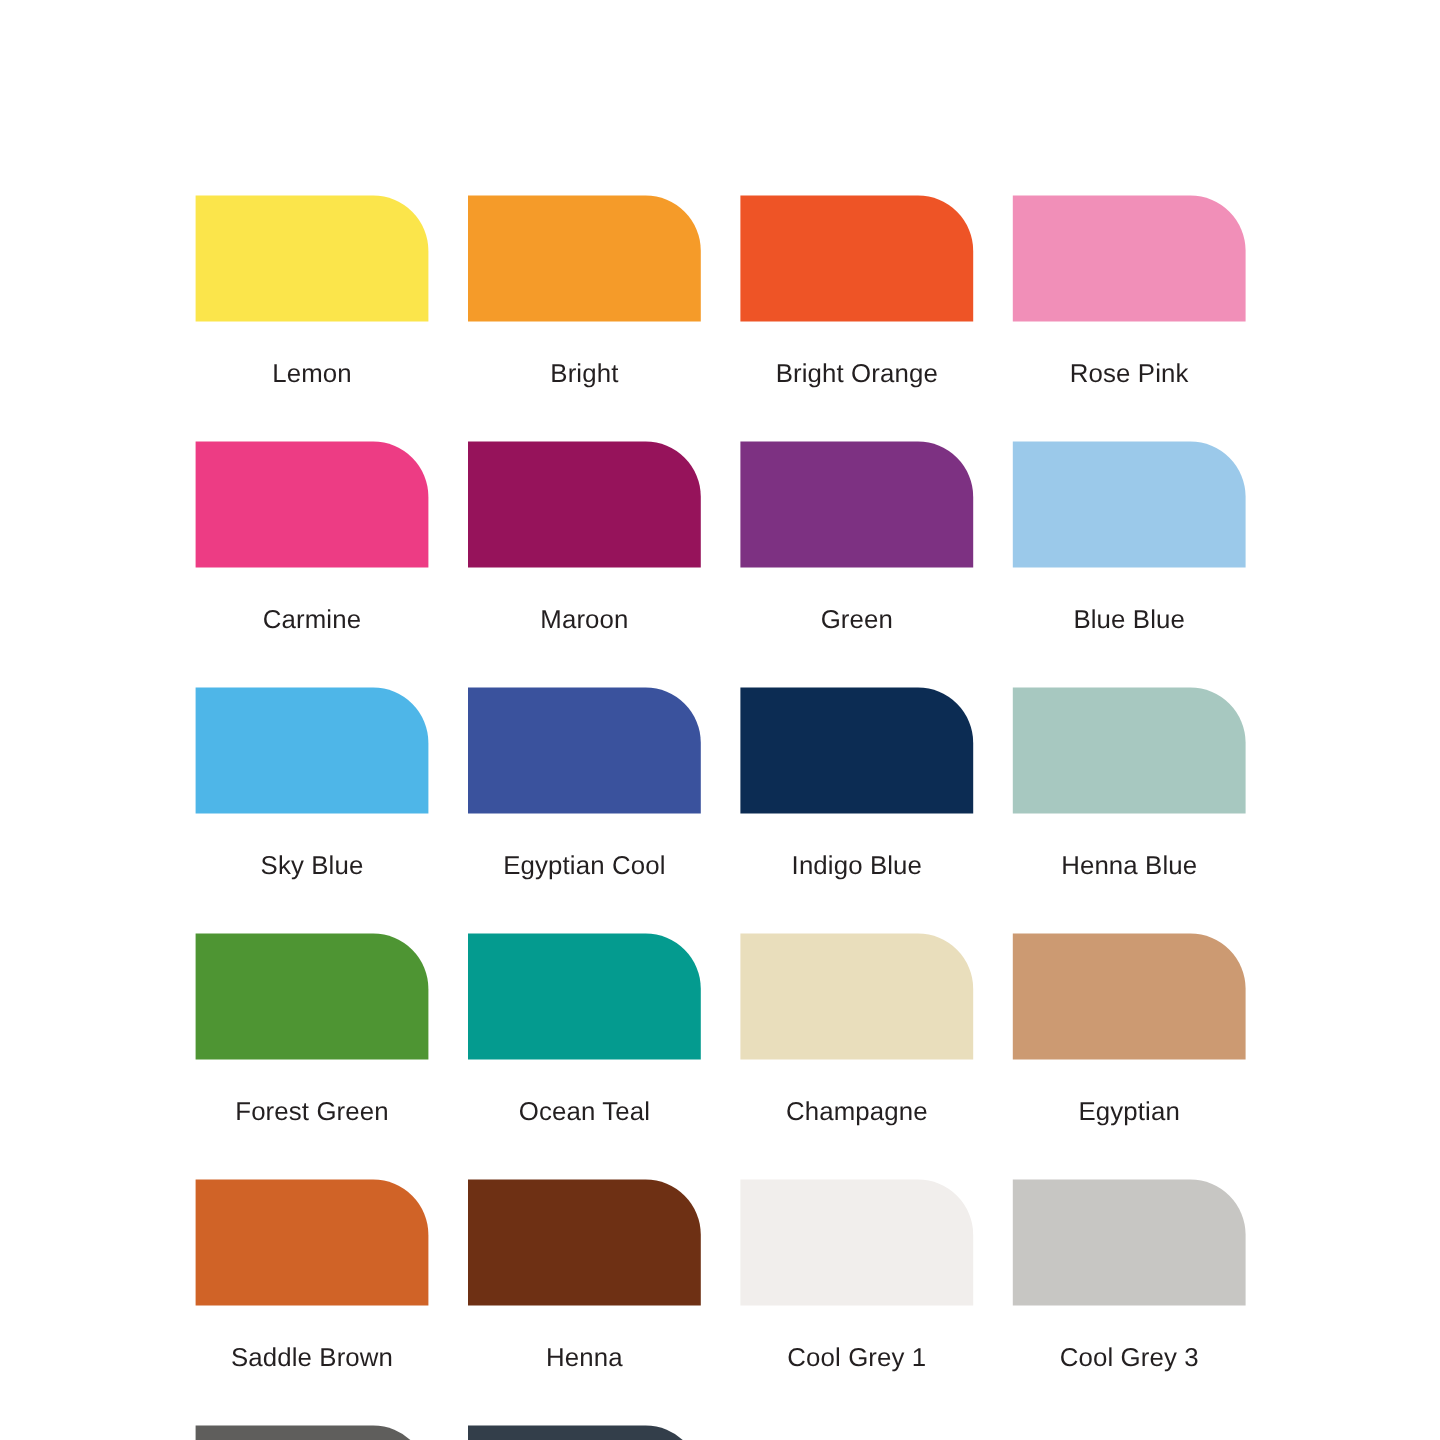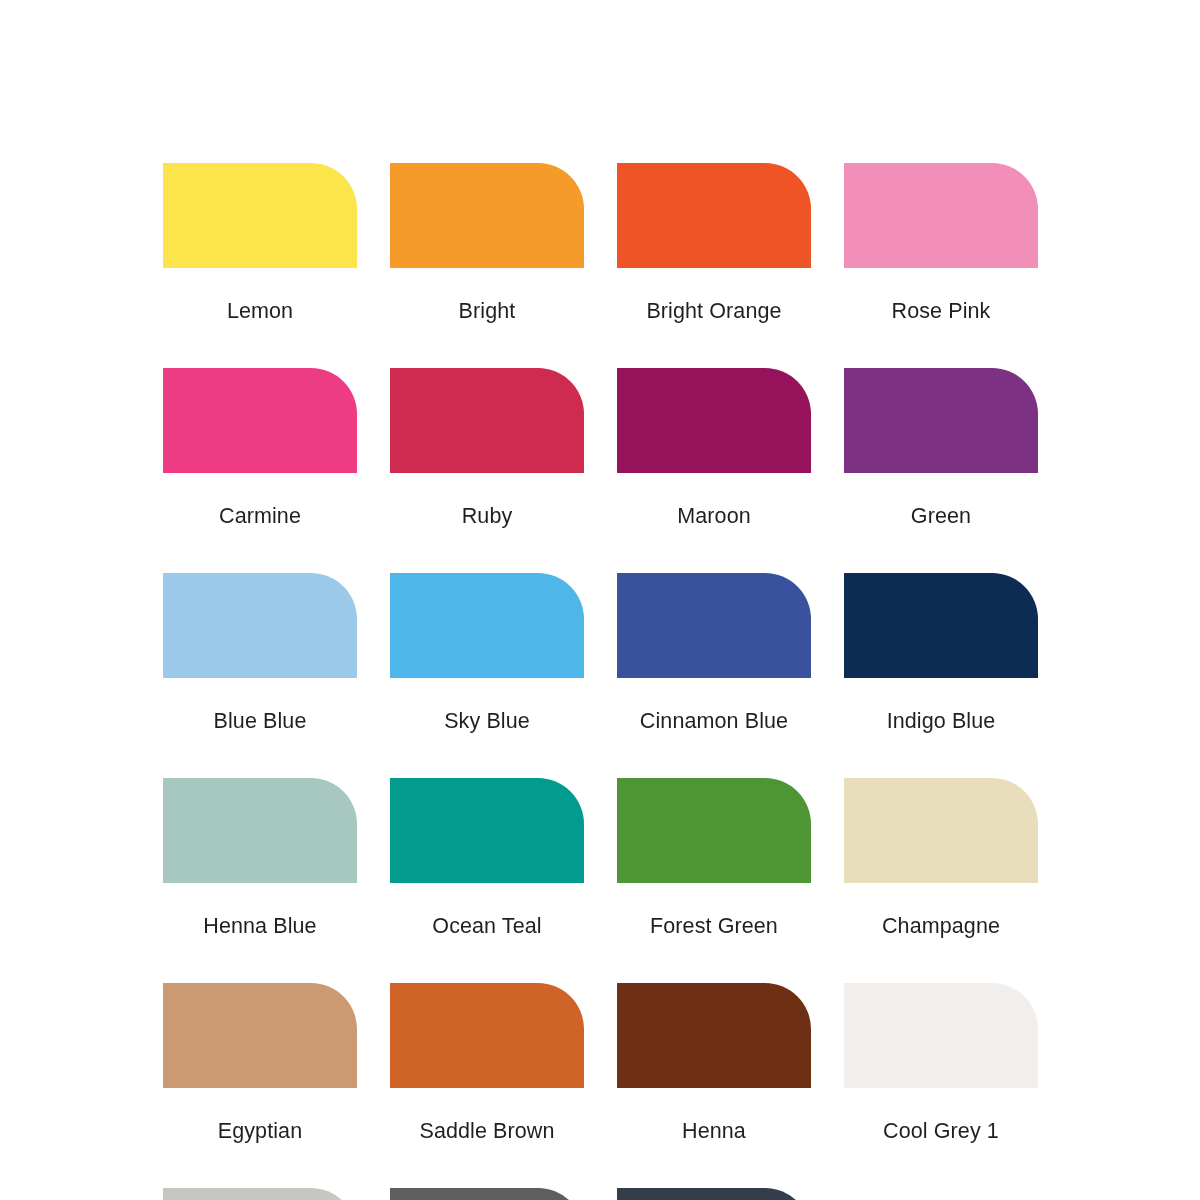--- a/index.html
+++ b/index.html
@@ -80,58 +80,54 @@
       </div>
       <div class="swatch-cell">
         <div class="swatch-chip" style="background-color: rgb(241, 143, 184);"></div>
         <div class="swatch-label">Rose Pink</div>
       </div>
       <div class="swatch-cell">
         <div class="swatch-chip" style="background-color: rgb(237, 60, 132);"></div>
         <div class="swatch-label">Carmine</div>
       </div>
       <div class="swatch-cell">
-        <div class="swatch-chip" style="background-color: rgb(206, 43, 79);"></div>
-        <div class="swatch-label">Ruby</div>
-      </div>
-      <div class="swatch-cell">
         <div class="swatch-chip" style="background-color: rgb(150, 19, 91);"></div>
         <div class="swatch-label">Maroon</div>
       </div>
       <div class="swatch-cell">
         <div class="swatch-chip" style="background-color: rgb(125, 49, 130);"></div>
         <div class="swatch-label">Green</div>
       </div>
       <div class="swatch-cell">
         <div class="swatch-chip" style="background-color: rgb(155, 201, 234);"></div>
         <div class="swatch-label">Blue Blue</div>
       </div>
       <div class="swatch-cell">
         <div class="swatch-chip" style="background-color: rgb(78, 182, 232);"></div>
         <div class="swatch-label">Sky Blue</div>
       </div>
       <div class="swatch-cell">
         <div class="swatch-chip" style="background-color: rgb(58, 82, 157);"></div>
-        <div class="swatch-label">Cinnamon Blue</div>
+        <div class="swatch-label">Egyptian Cool</div>
       </div>
       <div class="swatch-cell">
         <div class="swatch-chip" style="background-color: rgb(12, 44, 83);"></div>
         <div class="swatch-label">Indigo Blue</div>
       </div>
       <div class="swatch-cell">
         <div class="swatch-chip" style="background-color: rgb(167, 200, 192);"></div>
         <div class="swatch-label">Henna Blue</div>
       </div>
       <div class="swatch-cell">
+        <div class="swatch-chip" style="background-color: rgb(78, 149, 51);"></div>
+        <div class="swatch-label">Forest Green</div>
+      </div>
+      <div class="swatch-cell">
         <div class="swatch-chip" style="background-color: rgb(4, 155, 143);"></div>
         <div class="swatch-label">Ocean Teal</div>
-      </div>
-      <div class="swatch-cell">
-        <div class="swatch-chip" style="background-color: rgb(78, 149, 51);"></div>
-        <div class="swatch-label">Forest Green</div>
       </div>
       <div class="swatch-cell">
         <div class="swatch-chip" style="background-color: rgb(233, 222, 188);"></div>
         <div class="swatch-label">Champagne</div>
       </div>
       <div class="swatch-cell">
         <div class="swatch-chip" style="background-color: rgb(204, 154, 114);"></div>
         <div class="swatch-label">Egyptian</div>
       </div>
       <div class="swatch-cell">

